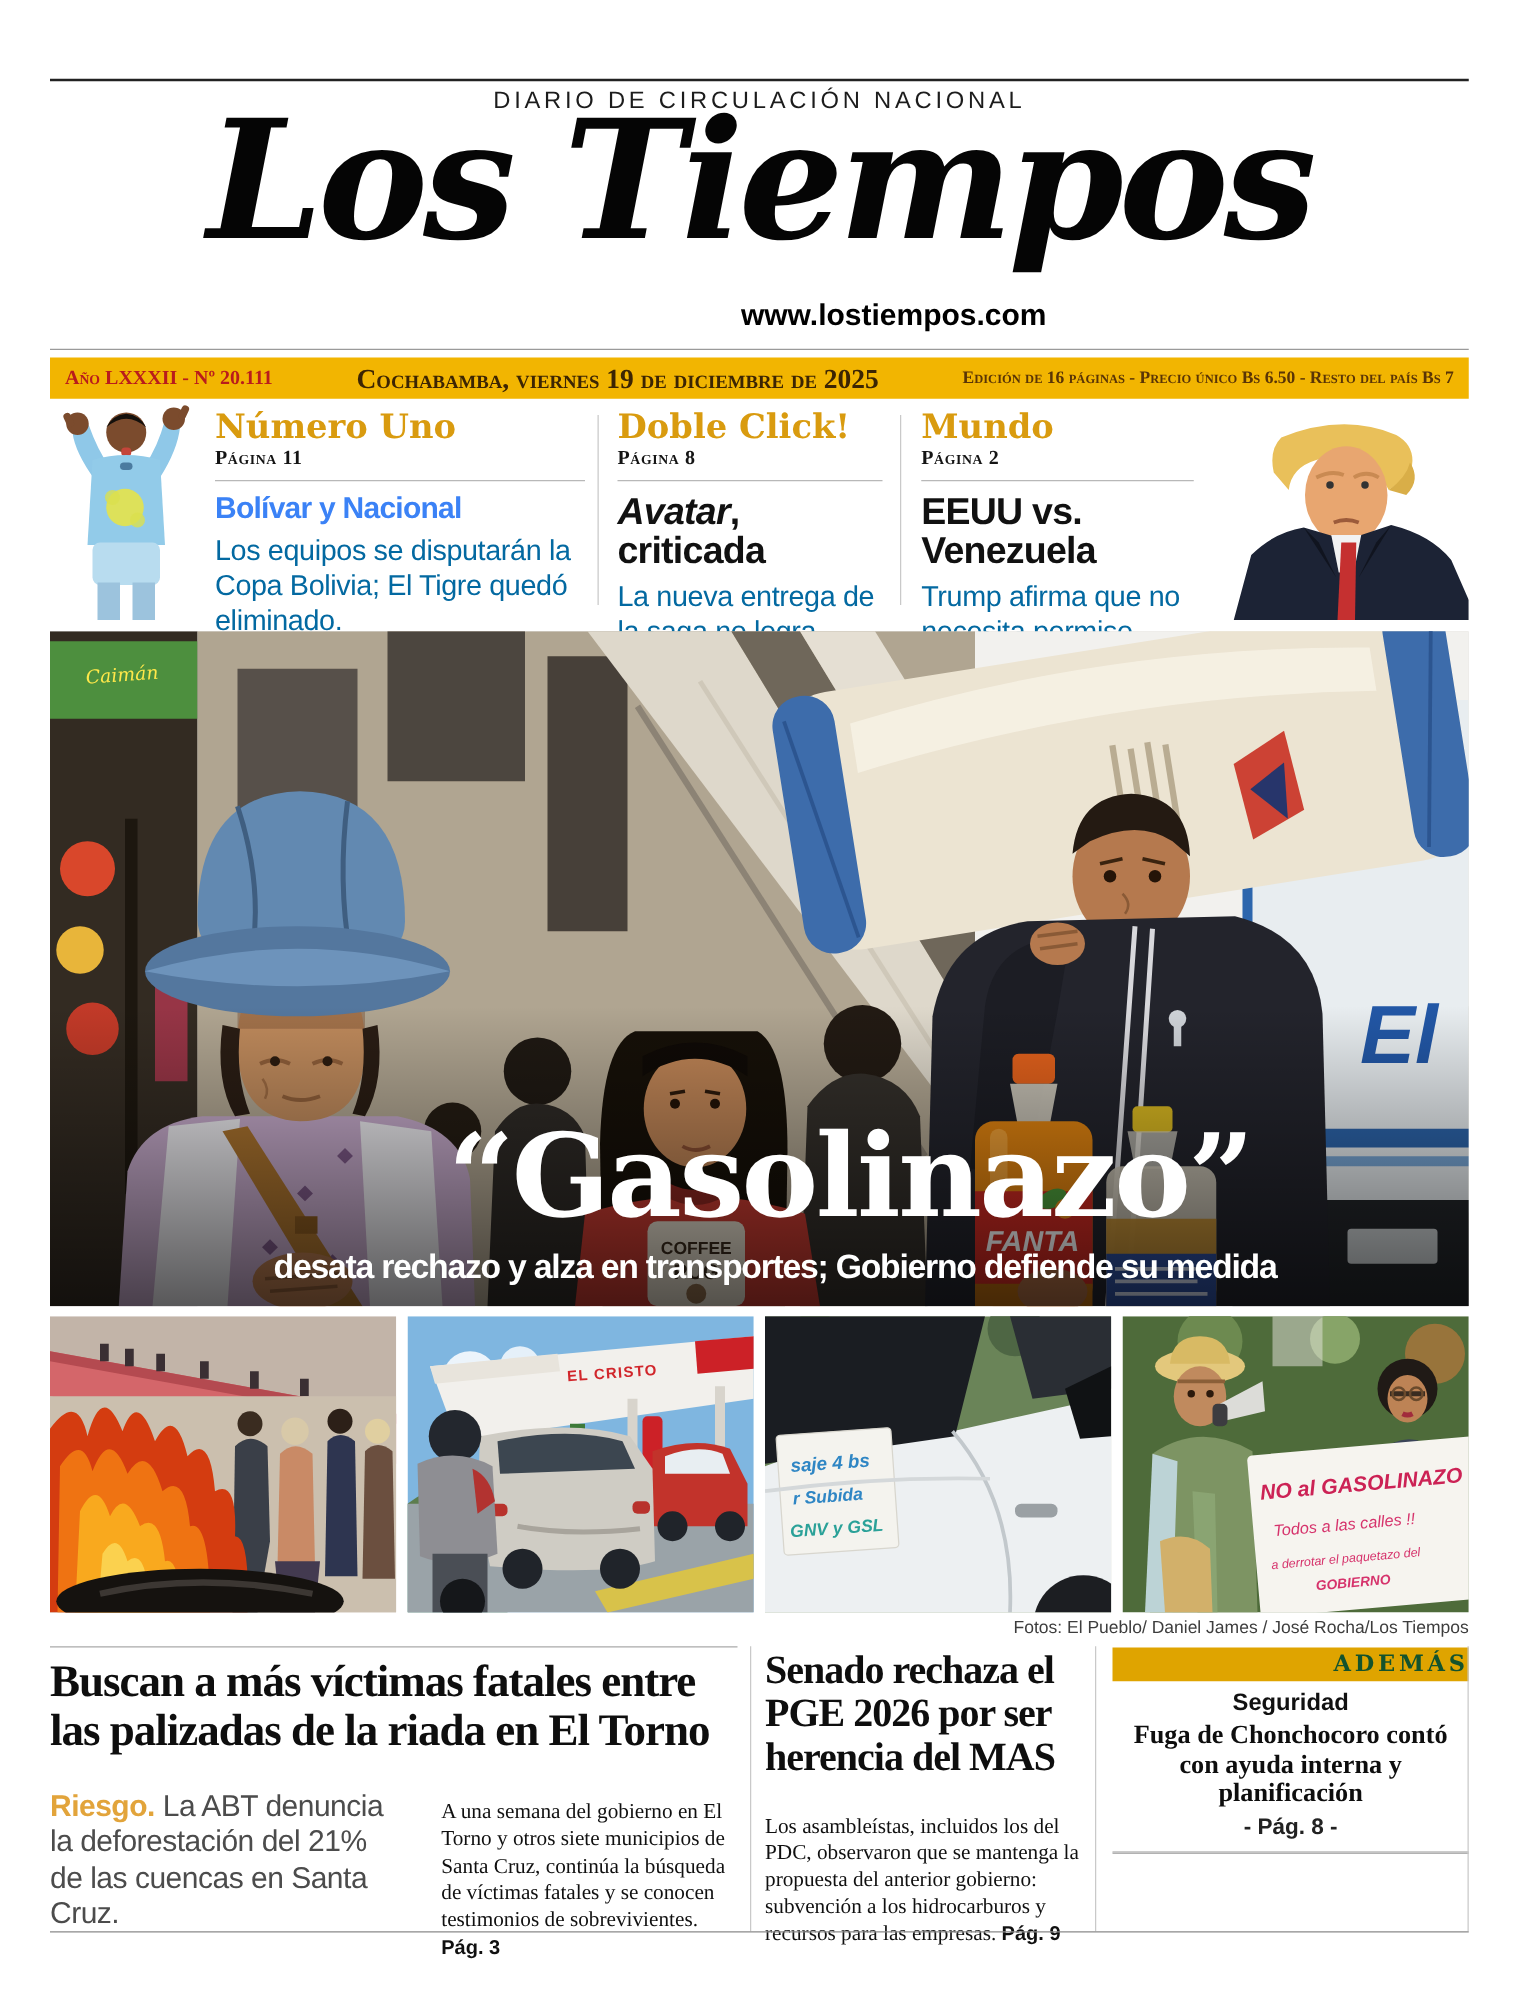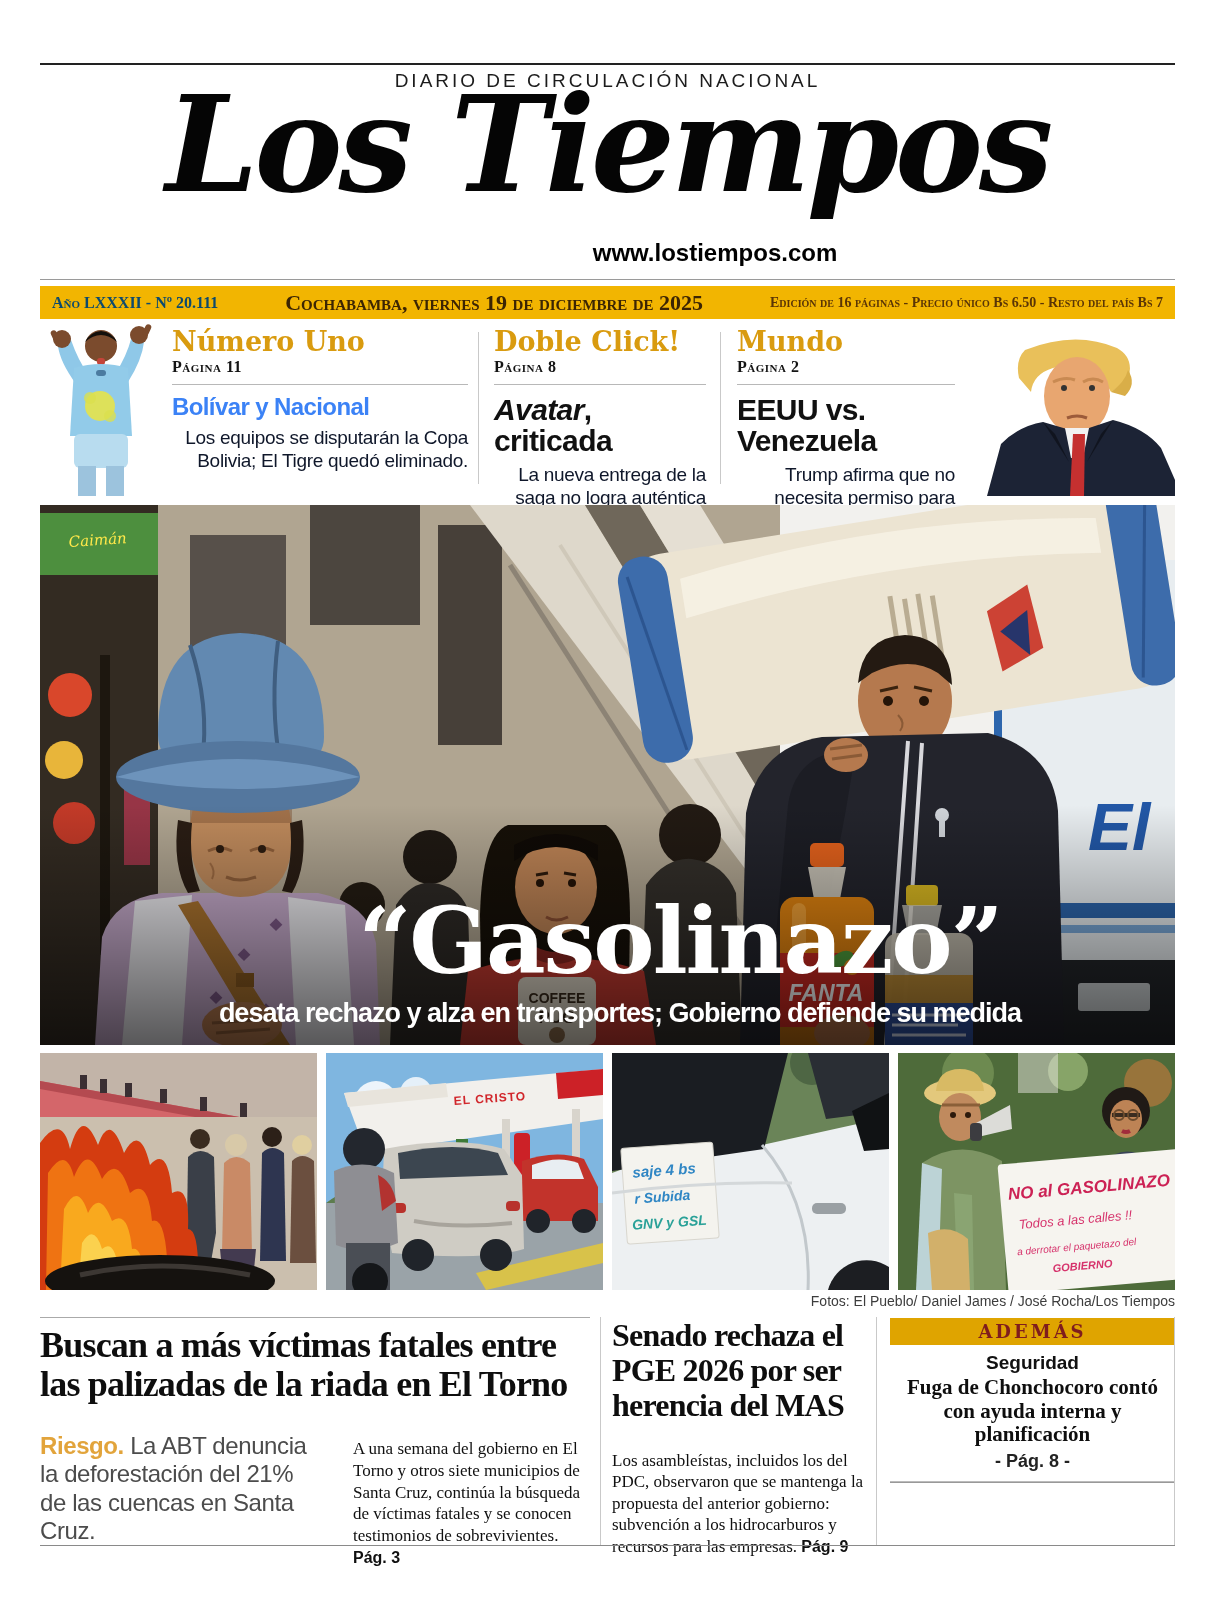--- a/index.html
+++ b/index.html
@@ -12,52 +12,52 @@
           color:#1c1c1c;font-weight:500;}
   .masthead{left:0;top:72px;width:1215px;text-align:center;font-family:"DejaVu Serif",serif;
             font-weight:bold;font-style:italic;font-size:132px;line-height:1.1;color:#050505;
             letter-spacing:-4px;}
   .website{left:715px;top:239px;transform:translateX(-50%);font-size:24px;font-weight:bold;color:#000;}
   .mast-rule{left:40px;top:279px;width:1135px;height:1px;background:#9a9a9a;}
   
   .datebar{left:40px;top:286px;width:1135px;height:33px;background:#F2B501;display:flex;
            align-items:center;justify-content:space-between;box-sizing:border-box;padding:0 12px;z-index:1;}
   .datebar .dl{font-family:"Liberation Serif",serif;font-variant:small-caps;font-weight:bold;
-               font-size:16px;color:#0c4a6e;}
+               font-size:16px;color:#b91c1c;}
   .datebar .dc{font-family:"Liberation Serif",serif;font-variant:small-caps;font-weight:bold;
                font-size:22px;color:#3c2503;}
   .datebar .dr{font-family:"Liberation Serif",serif;font-variant:small-caps;font-weight:bold;
                font-size:14px;color:#5a3506;}
   
   .teaser{top:328px;height:172px;}
   .t-kicker{font-family:"DejaVu Serif",serif;font-weight:bold;font-size:27px;color:#D99B0F;line-height:1;}
   .t-page{font-variant:small-caps;font-weight:bold;font-size:16px;color:#141414;margin-top:3px;
           font-family:"Liberation Serif",serif;letter-spacing:.5px;}
   .t-hr{border:0;border-top:1px solid #b8b8b8;margin:8px 0 10px 0;}
   .t-title{font-size:30px;font-weight:800;letter-spacing:-.6px;line-height:1.02;}
   .t-title.gold{color:#3b82f6;font-size:24px;}
-  .t-body{font-size:19px;color:#0f172a;line-height:1.2;letter-spacing:-.3px;margin-top:8px;text-align:right;}
+  .t-body{font-size:23px;color:#0369a1;line-height:1.2;letter-spacing:-.3px;margin-top:8px;}
   .vrule{width:1px;background:#c9c9c9;}
   
   .credit{left:40px;top:1293px;width:1135px;text-align:right;font-size:14px;color:#3d3d3d;}
   
   .bot-rule-top{left:40px;top:1317px;width:550px;height:1px;background:#aaa;}
   .headline-serif{font-family:"Liberation Serif",serif;font-weight:bold;color:#0e0e0e;}
   .a-left-h{left:40px;top:1326px;width:556px;font-size:36px;line-height:1.07;letter-spacing:-.8px;}
   .a-left-lead{left:40px;top:1432px;width:278px;font-size:24px;line-height:1.18;color:#4c4c4c;letter-spacing:-.4px;}
   .gold-label{color:#E2A43B;font-weight:bold;}
   .a-left-body{left:353px;top:1438px;width:238px;font-family:"Liberation Serif",serif;font-size:17px;
                line-height:1.28;color:#101010;}
   .pageref{font-family:"Liberation Sans",sans-serif;font-weight:bold;font-size:16px;}
   .a-mid-h{left:612px;top:1318px;width:254px;font-size:32px;line-height:1.1;letter-spacing:-.8px;}
   .a-mid-body{left:612px;top:1450px;width:252px;font-family:"Liberation Serif",serif;font-size:17px;
               line-height:1.26;color:#101010;}
   .ademas-box{left:890px;top:1318px;width:285px;border-bottom:1px solid #999;}
-  .ademas-bar{height:27px;background:#DFA400;color:#7f1d1d;font-family:"DejaVu Serif",serif;font-weight:bold;
-              font-size:18px;letter-spacing:3px;text-align:center;line-height:27px;}
+  .ademas-bar{height:27px;background:#DFA400;color:#14532d;font-family:"DejaVu Serif",serif;font-weight:bold;
+              font-size:18px;letter-spacing:3px;text-align:right;line-height:27px;}
   .ademas-sec{text-align:center;padding:7px 10px 9px 10px;}
   .ademas-sec.alt{background:#ededed;}
   .ademas-sec .sec-name{font-size:19px;font-weight:bold;color:#111;}
   .ademas-sec .sec-title{font-family:"Liberation Serif",serif;font-weight:bold;font-size:21px;line-height:1.12;
                          color:#0e0e0e;margin-top:2px;}
   .ademas-sec .sec-page{font-size:18px;font-weight:bold;margin-top:4px;color:#222;}
   .ademas-div{height:1px;background:#bbb;}
   .vrule-b{top:1317px;height:228px;}
   .bot-rule{left:40px;top:1545px;width:1135px;height:1px;background:#8a8a8a;}
   svg text{user-select:none;}

